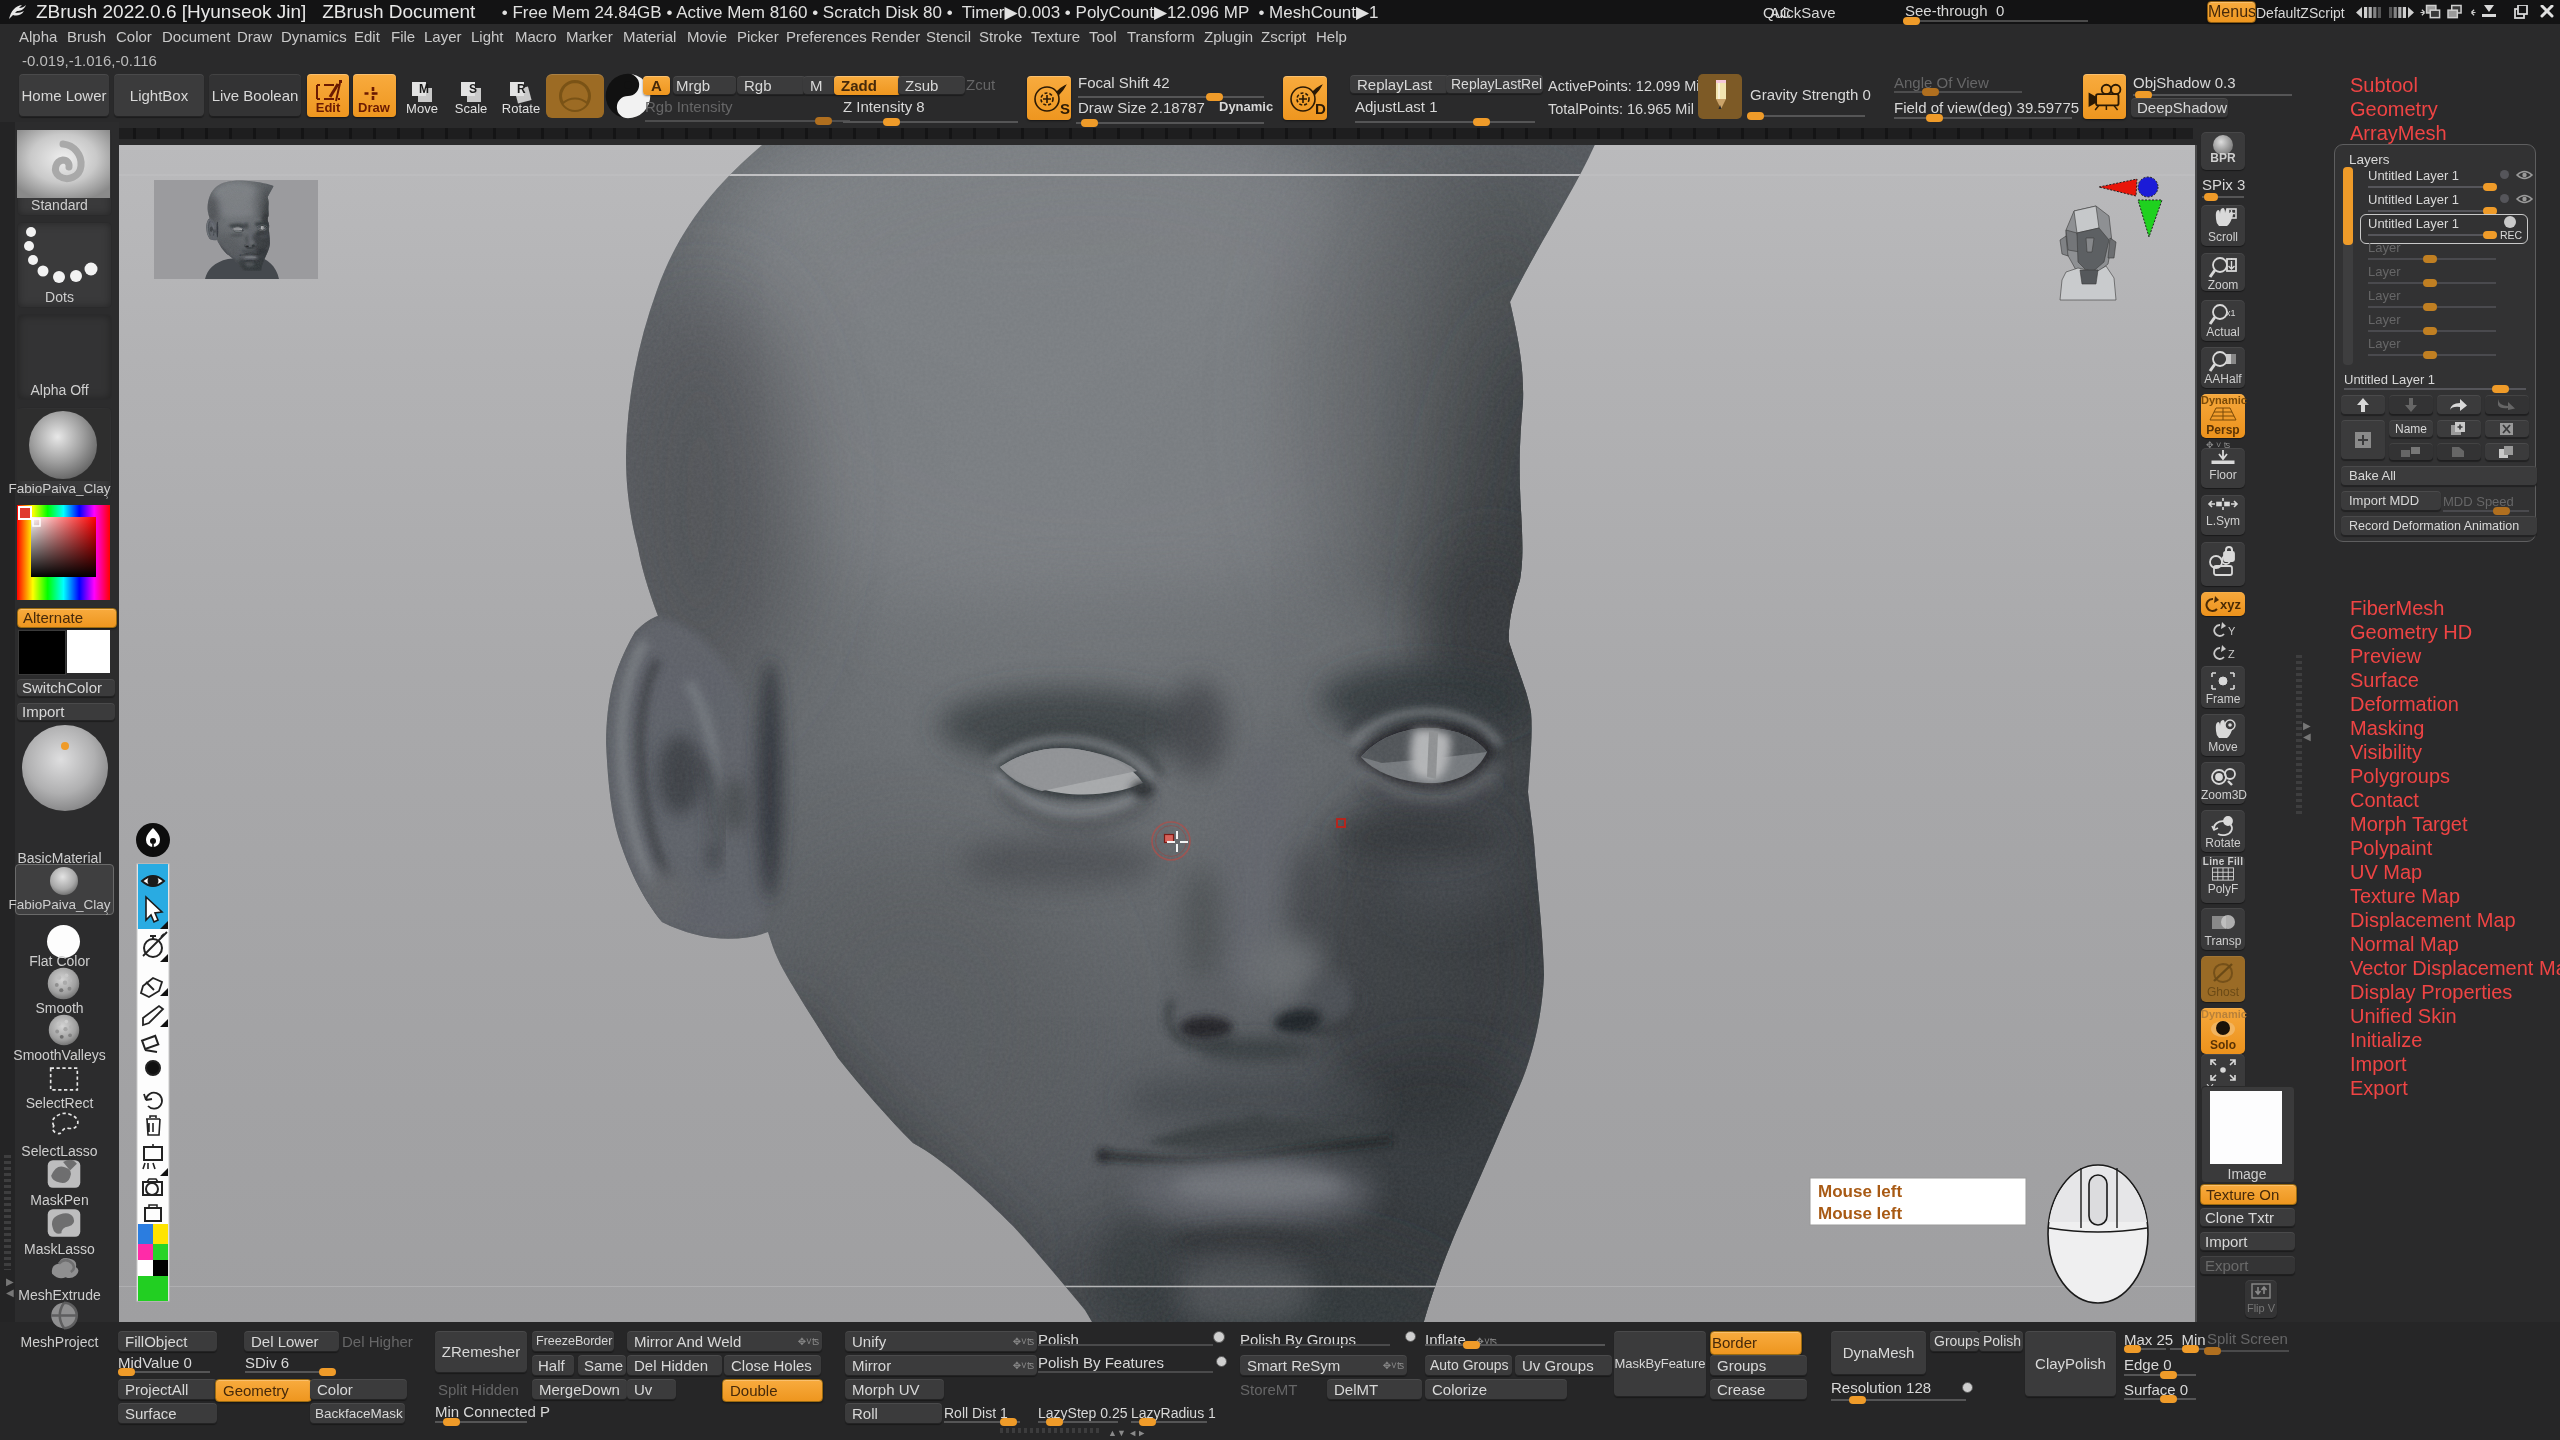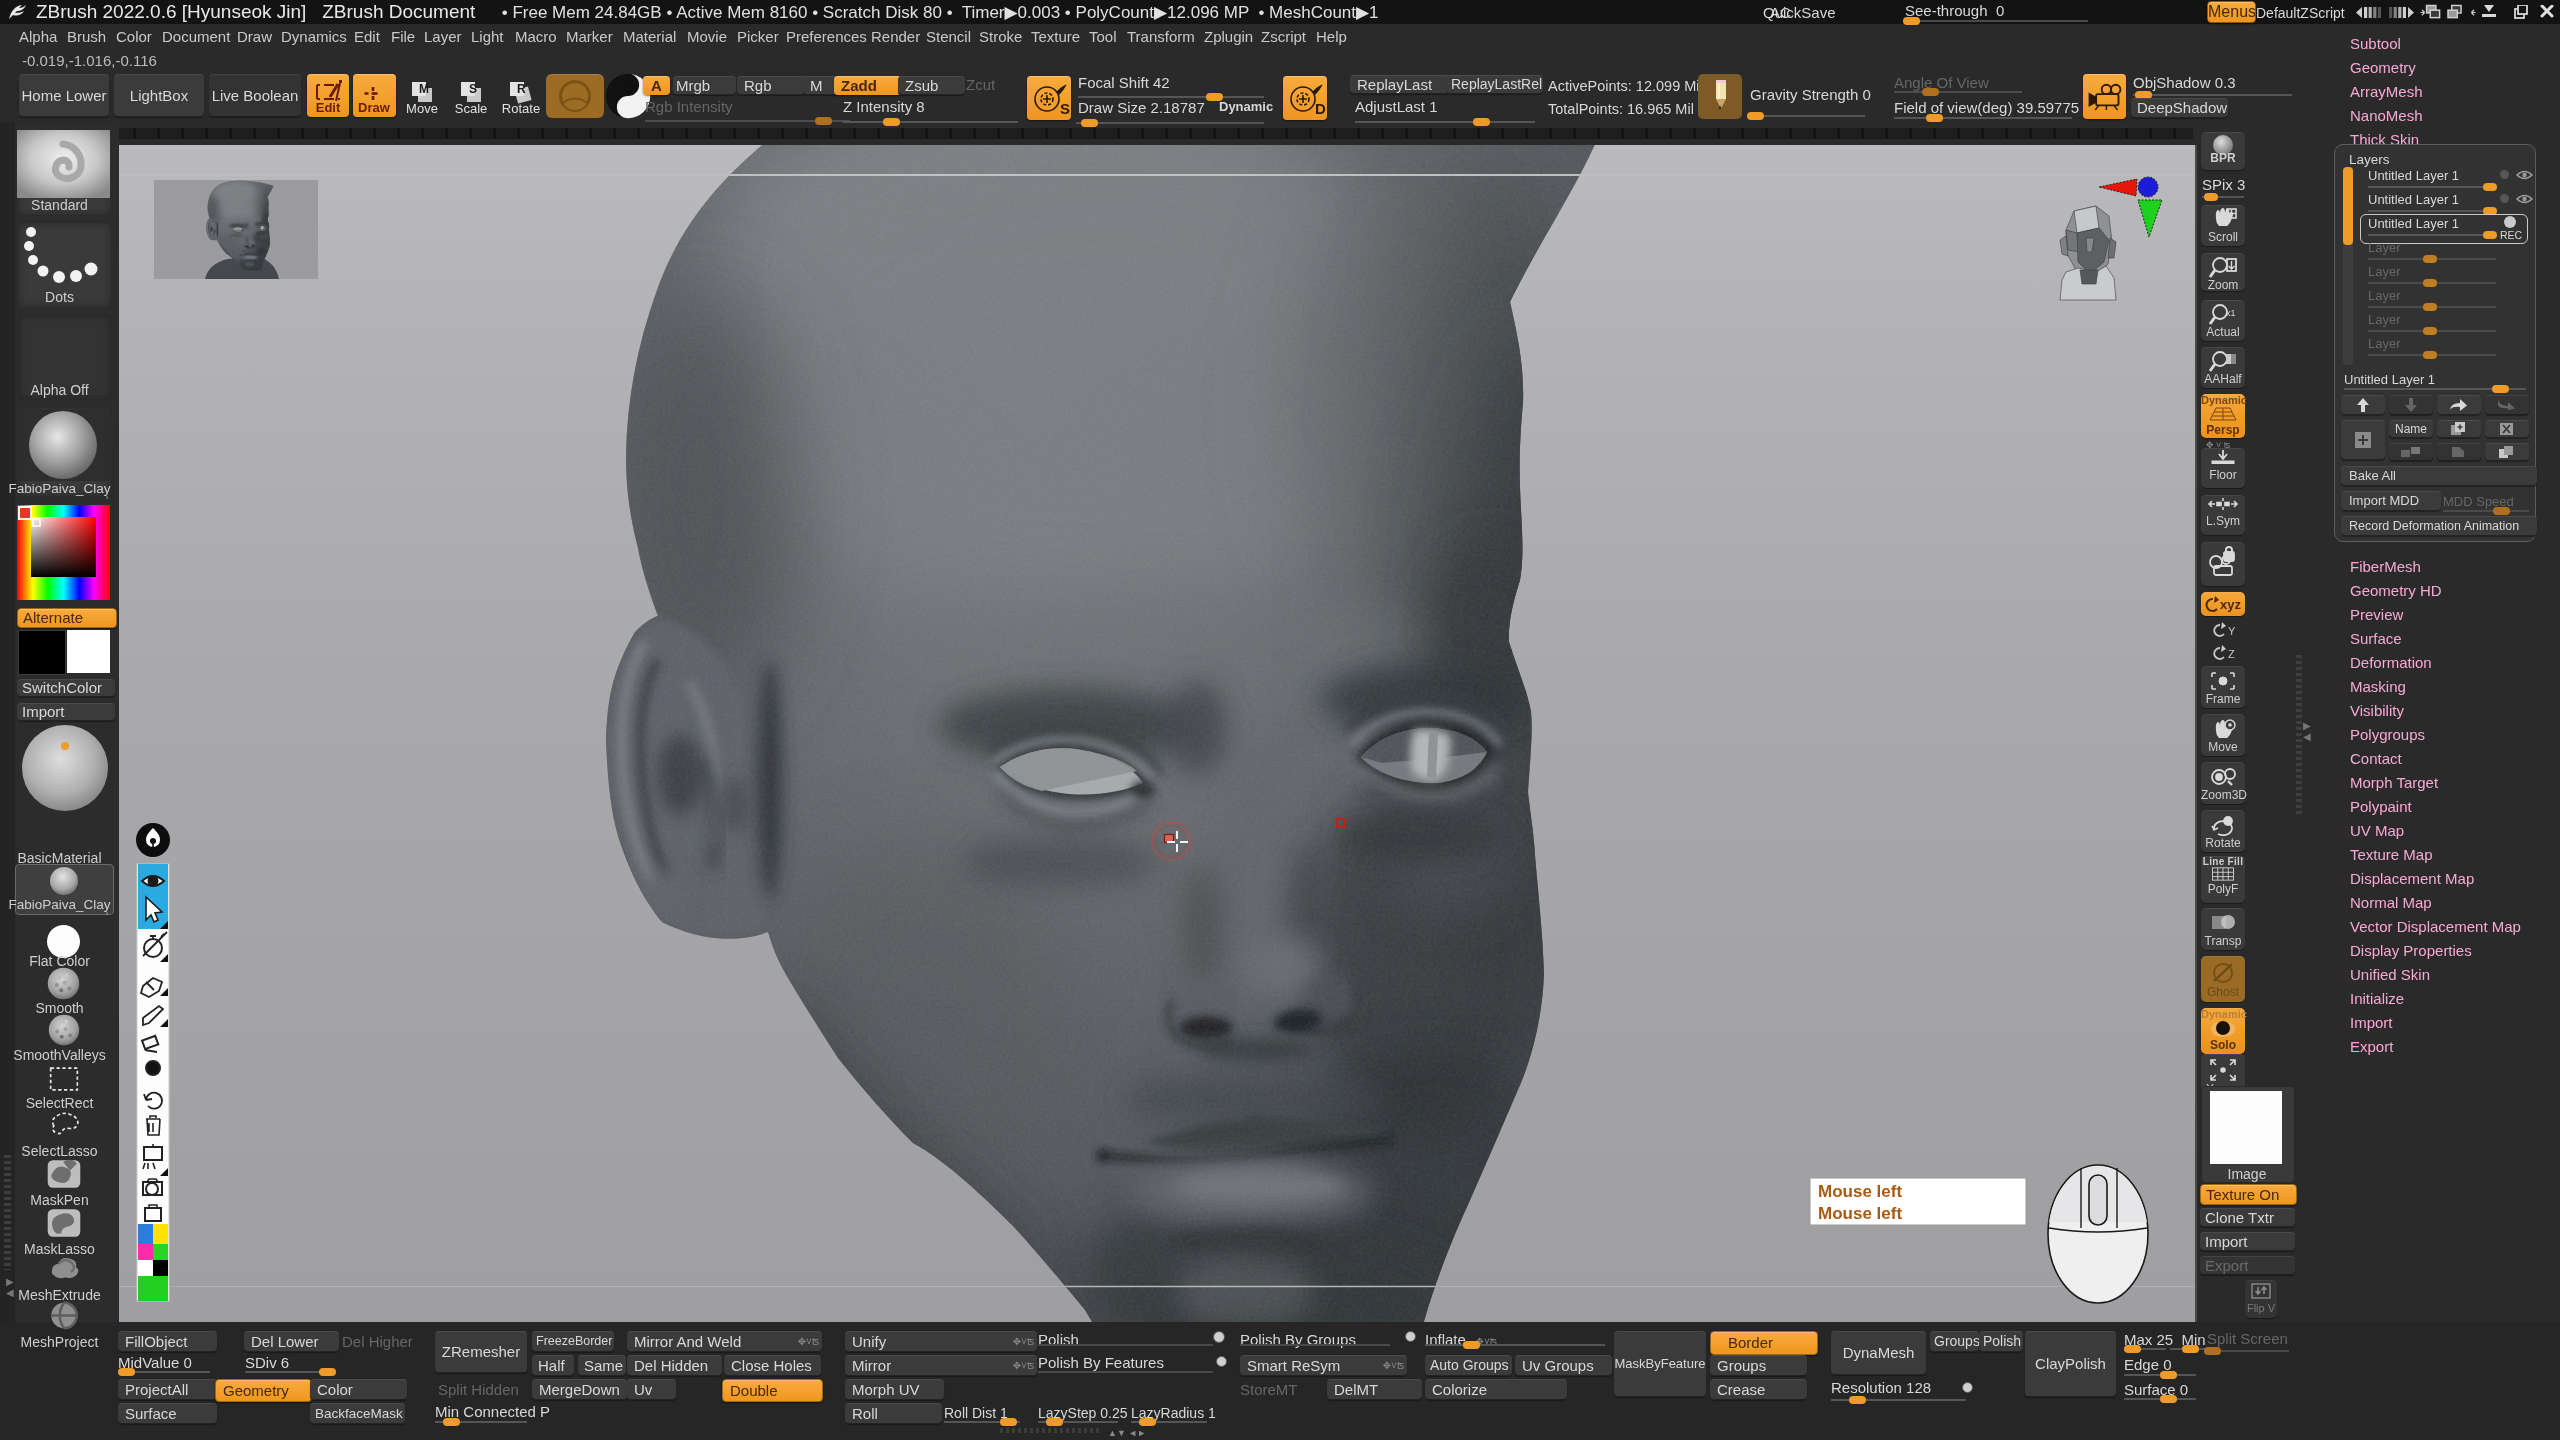--- a/index.html
+++ b/index.html
@@ -465,21 +465,21 @@
 <div class="sl" style="left:1038px;top:1344px;width:175px;background:#4a4a4b;"></div>
 <div class="abs" style="left:1213px;top:1331px;width:10px;height:10px;border-radius:50%;background:#cfcfcf;border:1px solid #555;"></div>
 <div class="lbl" style="left:1240px;top:1331px;">Polish By Groups</div>
 <div class="sl" style="left:1240px;top:1344px;width:150px;background:#4a4a4b;"></div>
 <div class="abs" style="left:1405px;top:1331px;width:9px;height:9px;border-radius:50%;background:#cfcfcf;border:1px solid #555;"></div>
 <div class="lbl" style="left:1425px;top:1331px;">Inflate <span style="color:#888;font-size:10px;">&nbsp;&nbsp;✥˅ʦ</span></div>
 <div class="sl" style="left:1425px;top:1344px;width:180px;">
     <i style="left:38px"></i>
   </div>
 <div class="b" style="left:1614px;top:1331px;width:92px;height:66px;line-height:66px;text-align:center;font-size:13px;">MaskByFeature</div>
-<div class="ob" style="left:1710px;top:1331px;width:89px;height:22px;line-height:22px;padding-left:17px;border:1px solid #9a6a10;">Border</div>
+<div class="ob" style="left:1710px;top:1331px;width:89px;height:22px;line-height:22px;padding-left:1px;border:1px solid #9a6a10;">Border</div>
 <div class="b" style="left:1831px;top:1331px;width:95px;height:44px;line-height:44px;text-align:center;">DynaMesh</div>
 <div class="b" style="left:1930px;top:1331px;width:45px;height:21px;line-height:21px;padding-left:4px;font-size:14px;">Groups</div>
 <div class="b" style="left:1979px;top:1331px;width:40px;height:21px;line-height:21px;padding-left:4px;font-size:14px;">Polish</div>
 <div class="b" style="left:2025px;top:1331px;width:91px;height:66px;line-height:66px;text-align:center;">ClayPolish</div>
 <div class="lbl" style="left:2124px;top:1331px;font-size:15px;">Max 25&nbsp; Min</div>
 <div class="sl" style="left:2124px;top:1348px;width:42px;">
     <i style="left:0px"></i>
   </div>
 <div class="sl" style="left:2170px;top:1348px;width:35px;">
     <i style="left:12px"></i>
@@ -733,21 +733,21 @@
 
 <svg class="abs" style="left:47px;top:1301px;" width="34" height="29" viewBox="0 0 40 34">
     <circle cx="20" cy="17" r="15" fill="#8f8f90"></circle>
     <path d="M20 2 a15 15 0 0 1 0 30 M5 17 h30 M20 2 q-10 15 0 30" fill="none" stroke="#5e5e5f" stroke-width="3"></path>
   </svg>
 <div class="tlb" style="top:1334px;">MeshProject</div>
 
 <style>
  .rb{position:absolute;left:2201px;width:44px;background:#3a3a3b;border-radius:5px;color:#cfcfcf;
      box-shadow:inset 0 1px 0 rgba(255,255,255,.07),0 1px 1px rgba(0,0,0,.4);font-size:12px;text-align:center;}
- .rm{position:absolute;left:2350px;color:#f9a8d4;font-size:15px;white-space:nowrap;}
+ .rm{position:absolute;left:2350px;color:#ef4444;font-size:20px;white-space:nowrap;margin-top:39px;}
 </style>
 
 <div class="rb" style="top:132px;height:38px;"><svg width="26" height="22" viewBox="0 0 26 22" style="margin-top:2px">
       <defs>
         <radialGradient id="bpr" cx=".4" cy=".35" r=".8">
           <stop offset="0" stop-color="#ddd"></stop>
           <stop offset="1" stop-color="#666"></stop>
         </radialGradient>
       </defs>
       <circle cx="13" cy="11" r="10" fill="url(#bpr)"></circle>

